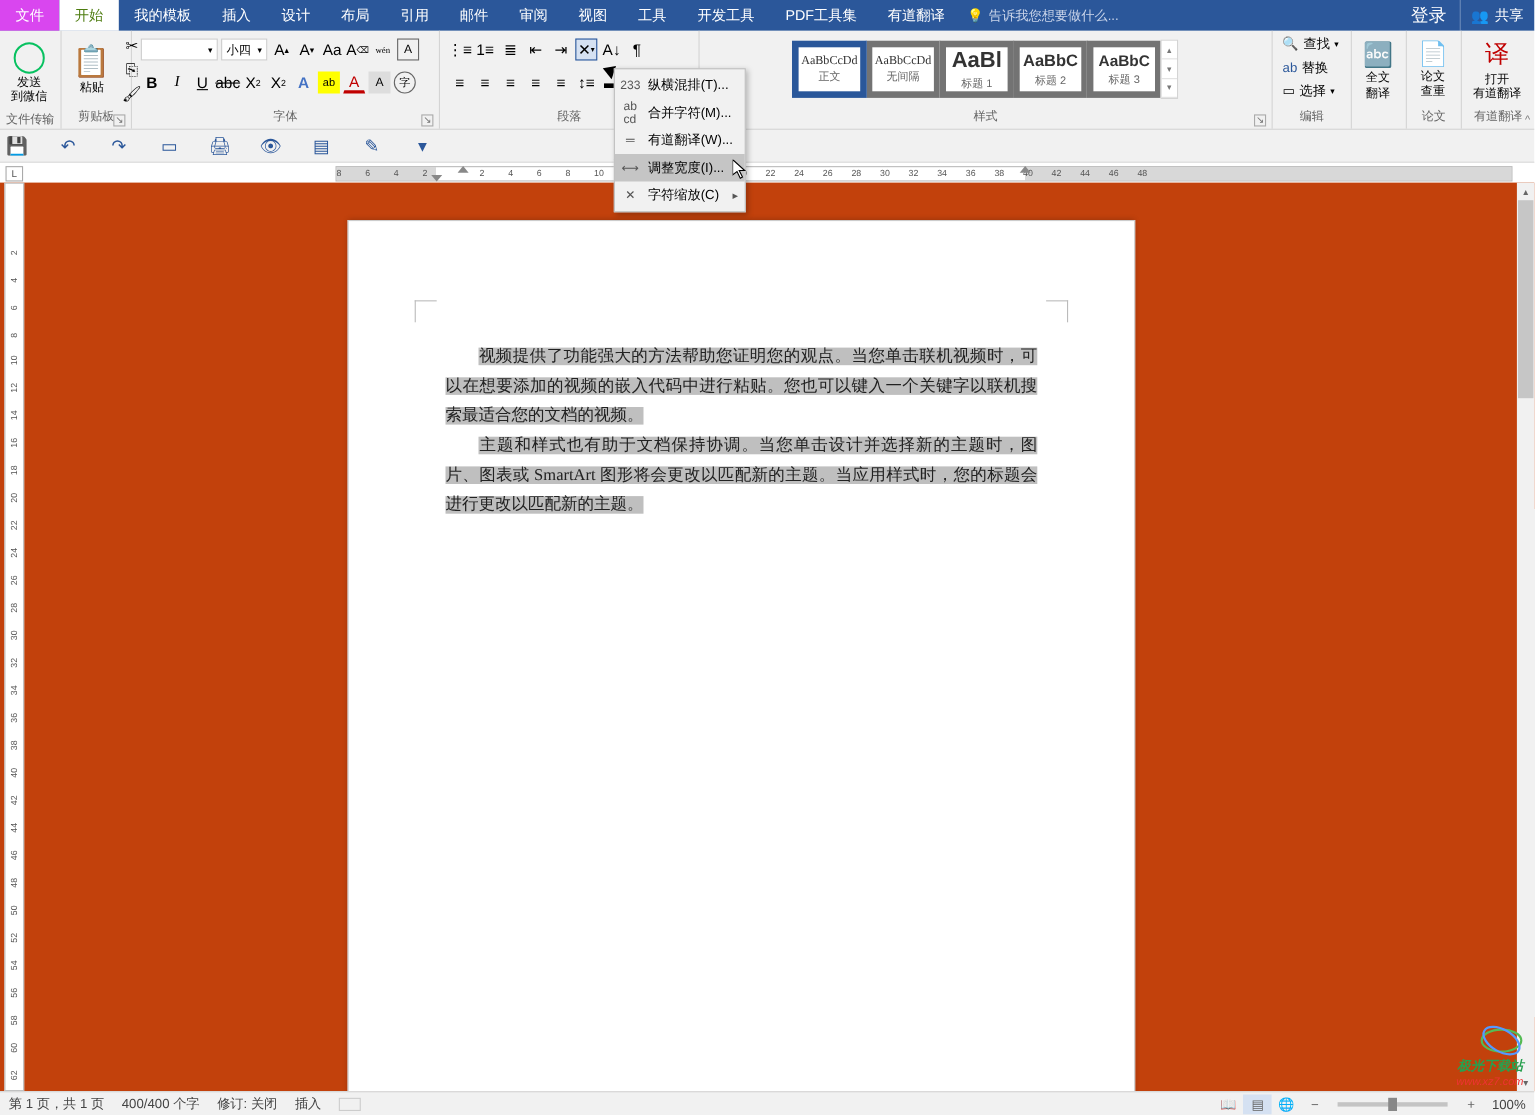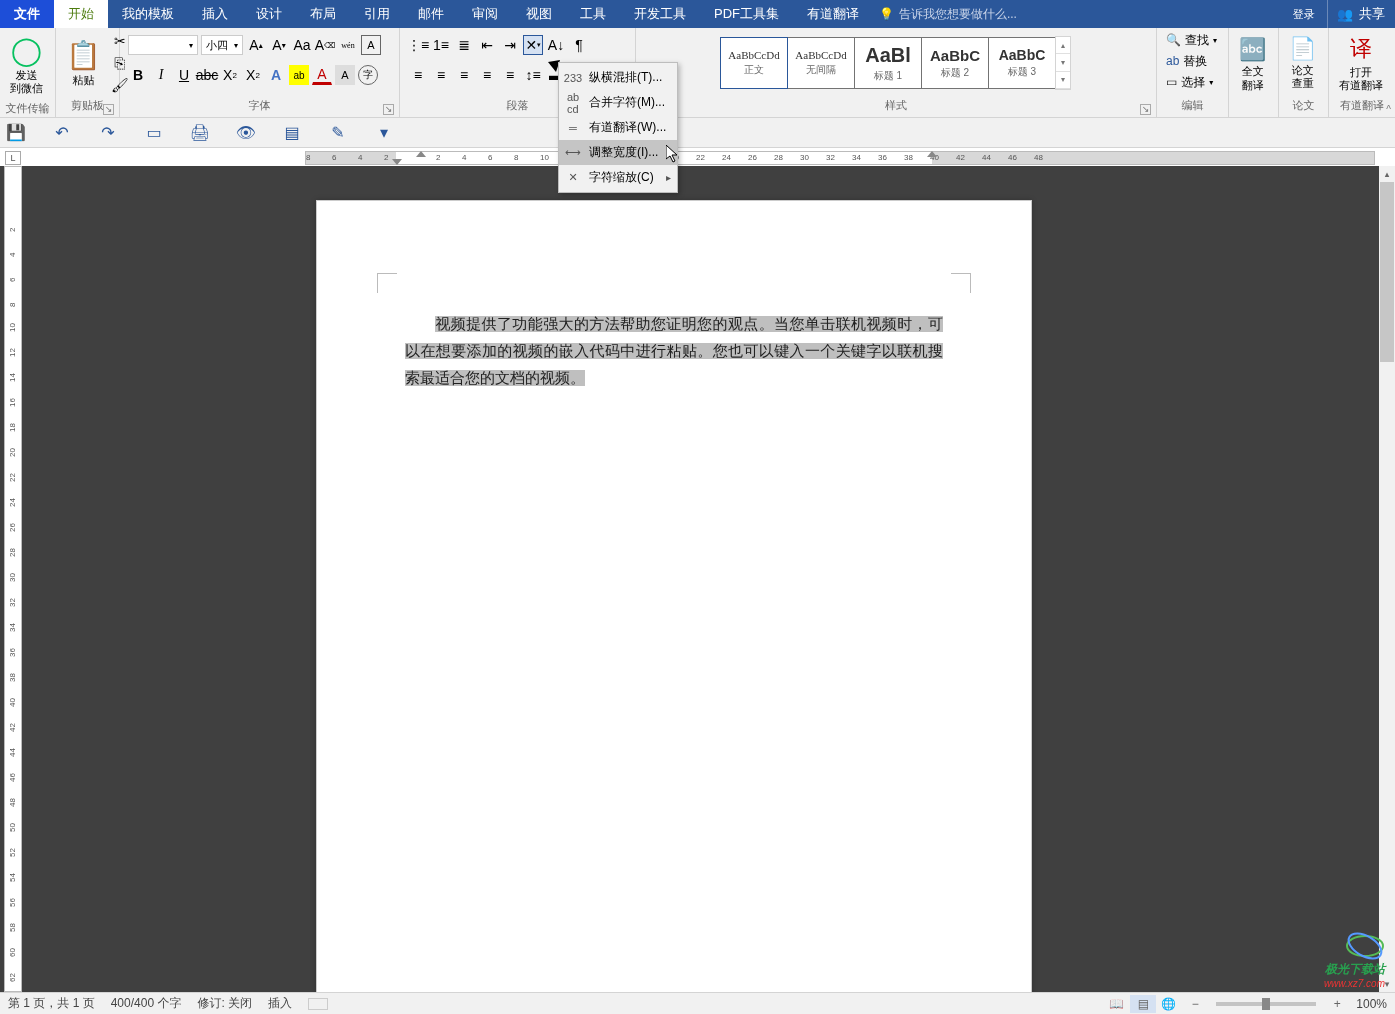--- a/index.html
+++ b/index.html
@@ -2,42 +2,42 @@
 <html><head>
 <meta charset="utf-8">
 <style>
   * { margin: 0; padding: 0; box-sizing: border-box; }
   body { font-family: "Microsoft YaHei", "Segoe UI", sans-serif; font-size: 12px; background: #fff; user-select: none; overflow: hidden; width: 1395px; height: 1014px; position: relative; }
   
   
   .tabbar { height: 28px; background: #2B579A; display: flex; align-items: stretch; color: #fff; }
   .tab { padding: 0 14px; display: flex; align-items: center; font-size: 13px; cursor: pointer; }
   .tab.active { background: #fff; color: #4d7c0f; }
-  .tab.file { background: #1d4ed8; font-weight: bold; }
+  .tab.file { background: #d946ef; }
   .tellme { display: flex; align-items: center; margin-left: 6px; color: #c9d4e9; }
   .tellme .bulb { margin-right: 5px; }
   .spacer { flex: 1; }
-  .login { display: flex; align-items: center; padding: 0 12px; font-size: 11px; }
+  .login { display: flex; align-items: center; padding: 0 12px; font-size: 16px; }
   .share { display: flex; align-items: center; padding: 0 10px; font-size: 13px; border-left: 1px solid rgba(255,255,255,0.3); }
   .share-icon { margin-right: 5px; }
   
   
   .ribbon { height: 90px; background: #F1F1F1; border-bottom: 1px solid #D4D4D4; display: flex; position: relative; }
   .group { border-right: 1px solid #D4D4D4; display: flex; flex-direction: column; justify-content: space-between; padding: 2px 4px; position: relative; }
   .group-body { display: flex; align-items: center; gap: 3px; flex: 1; }
   .group-label { text-align: center; font-size: 11px; color: #666; padding: 2px 0; position:relative; }
   .group-label .dlg-launch { position:absolute; right:1px; bottom:0; font-size:9px; color:#777; width:11px; height:11px; border:1px solid #aaa; line-height:8px; text-align:center; }
   .big-btn { display:flex; flex-direction:column; align-items:center; justify-content:center; padding: 4px 6px; cursor:pointer; gap:2px; }
   .big-btn .bbicon { font-size: 28px; }
   .big-btn .bblabel { font-size: 11px; line-height: 1.2; text-align:center; }
   .ribbon-row { display: flex; gap: 3px; align-items:center; height: 26px; }
   .fontname-box { border:1px solid #ccc; background:#fff; height:20px; min-width:70px; padding: 0 4px; display:flex; align-items:center; font-size:11px; }
   .font-icon { width:20px; height:20px; display:flex; align-items:center; justify-content:center; font-size:14px; border: 1px solid transparent; }
   .style-gallery { display:flex; align-items:center; gap:0; }
-  .style-item { width:68px; height:52px; border:1px solid #737373; background:#fff; display:flex; flex-direction:column; align-items:center; justify-content:center; margin-left:-1px; cursor:pointer; }
+  .style-item { width:68px; height:52px; border:6px solid #737373; background:#fff; display:flex; flex-direction:column; align-items:center; justify-content:center; margin-left:-1px; cursor:pointer; }
   .style-item.first { border-color:#2A579A; position:relative; z-index:1; }
   .style-prev { font-size: 14px; color: #333; }
   .style-name { font-size:10px; color:#666; margin-top:2px; }
   .style-more { width:16px; height:54px; border:1px solid #d4d4d4; background:#fff; display:flex; flex-direction:column; margin-left:-1px; }
   .style-more div { flex:1; display:flex; align-items:center; justify-content:center; font-size:8px; color:#777; border-bottom:1px solid #e0e0e0; }
   .edit-col { display:flex; flex-direction:column; gap:1px; padding: 0 2px; }
   .edit-item { display:flex; align-items:center; gap:4px; height:20px; font-size:12px; padding: 0 3px; cursor:pointer; }
   .minimize-ribbon { position:absolute; right:4px; bottom:2px; font-size:10px; color:#777; }
 
   
@@ -55,21 +55,21 @@
   .ruler-area { position:relative; background:#fff; height: 20px; border-bottom:1px solid #e6e6e6; }
   .ruler-corner { position:absolute; left:5px; top:3px; width:16px; height:14px; border:1px solid #aaa; background:#fff; font-size:9px; display:flex; align-items:center; justify-content:center; color:#555; }
   .ruler { position:absolute; top:3px; left:305px; right:20px; height:14px; background: linear-gradient(to right, #d8d8d8 0, #d8d8d8 90px, #fff 90px, #fff 626px, #d8d8d8 626px); border:1px solid #bbb; font-size:8px; color:#555; }
   .ruler .ticks { position:relative; width:100%; height:100%; }
   .ruler .tn { position:absolute; top:1px; font-size:8px; }
   .indent-tri { position:absolute; width:0; height:0; border-left:5px solid transparent; border-right:5px solid transparent; }
   .indent-top { border-bottom:6px solid #888; top:-1px; }
   .indent-bot { border-top:6px solid #888; bottom:-1px; }
   
   
-  .editor { position:absolute; top:166px; left:0; right:0; bottom:22px; background:#404040; overflow:hidden; }
+  .editor { position:absolute; top:166px; left:0; right:0; bottom:22px; background:#c2410c; overflow:hidden; }
   .vruler { position:absolute; left:4px; top:0; width:18px; bottom:0; background:#fff; border:1px solid #bbb; }
   .vruler .vt { position:absolute; left:3px; font-size:8px; color:#555; transform: rotate(-90deg); transform-origin: left top; }
   .page { position:absolute; left:316px; top:34px; width:716px; height:1000px; background:#fff; box-shadow: 0 0 5px rgba(0,0,0,0.25); border:1px solid #ccc; }
   .page-margin-mark { position:absolute; width:20px; height:20px; }
   .mm-tl { top:92px; left:80px; border-left:1px solid #bbb; border-top:1px solid #bbb; transform: translate(-100%,-100%);}
   .mm-tr { top:92px; right:80px; border-right:1px solid #bbb; border-top:1px solid #bbb; transform: translate(100%,-100%);}
   .content { position:absolute; left:88px; right:88px; top:110px; font-size:15px; line-height: 1.8; color:#222; font-family: "SimSun", "宋体", serif; text-align: justify; }
   .content p { margin-bottom: 0; }
   .hl { background:#BFBFBF; }
   .indent { display:inline-block; width: 2em; }
@@ -427,20 +427,21 @@
       <span class="vt" style="top: 740px;">56</span>
       <span class="vt" style="top: 765px;">58</span>
       <span class="vt" style="top: 790px;">60</span>
       <span class="vt" style="top: 815px;">62</span>
     </div>
   <div class="page">
     <div class="page-margin-mark mm-tl"></div>
     <div class="page-margin-mark mm-tr"></div>
     <div class="content">
       <p><span class="indent"></span><span class="hl">视频提供了功能强大的方法帮助您证明您的观点。当您单击联机视频时，可以在想要添加的视频的嵌入代码中进行粘贴。您也可以键入一个关键字以联机搜索最适合您的文档的视频。</span></p>
+      <p><span class="indent"></span><span class="hl">主题和样式也有助于文档保持协调。当您单击设计并选择新的主题时，图片、图表或 SmartArt 图形将会更改以匹配新的主题。当应用样式时，您的标题会进行更改以匹配新的主题。</span></p>
     </div>
   </div>
 </div>
 
 <svg class="arrow" style="top:50px; left:430px" width="160" height="130">
     <line x1="10" y1="120" x2="130" y2="10"></line>
     <polygon points="130,10 118,12 126,22"></polygon>
   </svg>
 <svg class="arrow" style="top:130px; left:470px" width="120" height="70">
     <line x1="10" y1="60" x2="100" y2="15"></line>

